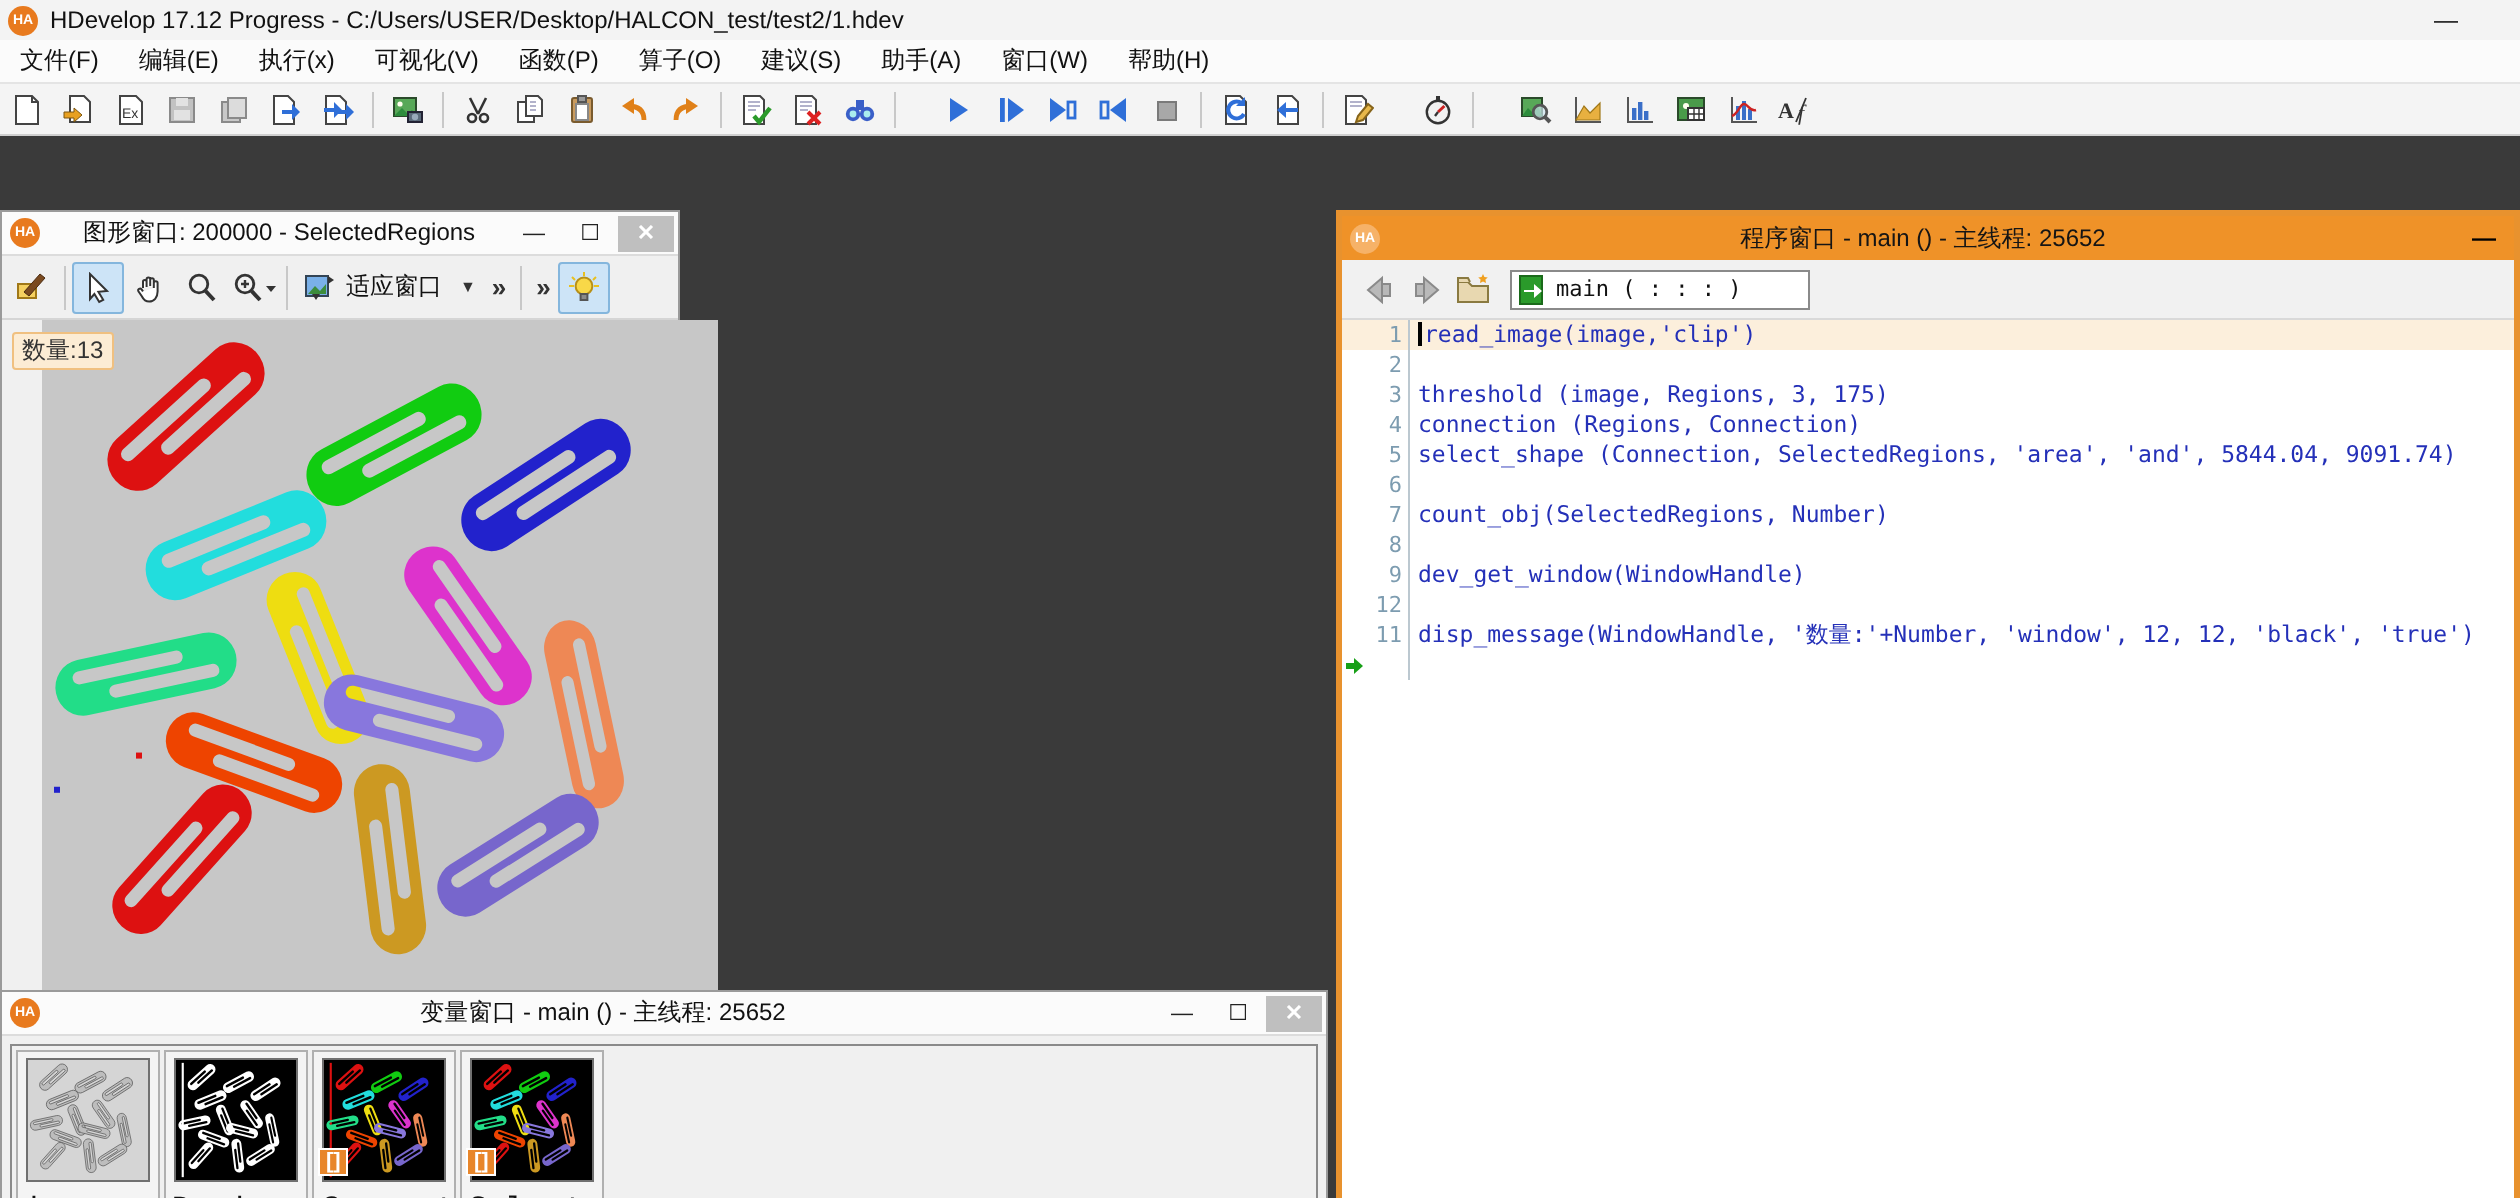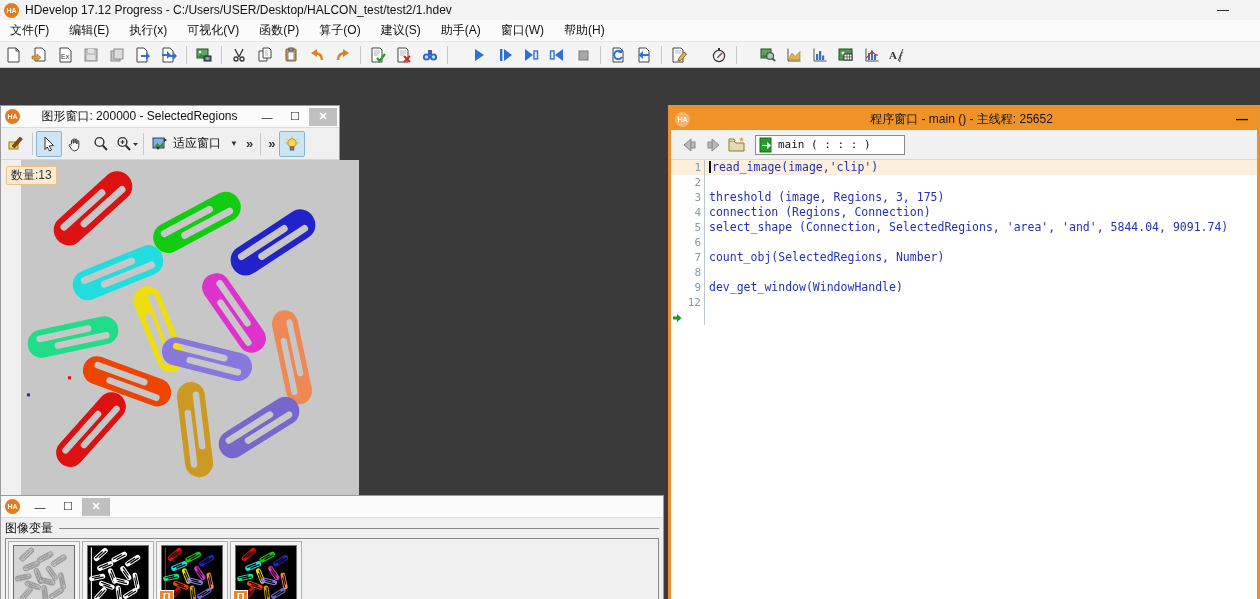--- a/index.html
+++ b/index.html
@@ -501,44 +501,46 @@
               <span class="cgut"></span>
               <span class="cnum">9</span>
               <span class="ctext">dev_get_window(WindowHandle)</span>
             </div>
             <div class="crow">
               <span class="cgut"></span>
               <span class="cnum">12</span>
               <span class="ctext"></span>
             </div>
             <div class="crow">
+              <span class="cgut"></span>
+              <span class="cnum">11</span>
+              <span class="ctext">disp_message(WindowHandle, '数量:'+Number, 'window', 12, 12, 'black', 'true')</span>
+            </div>
+            <div class="crow">
               <span class="cgut">
                 <svg width="10" height="10">
                   <path d="M1 3.5h4V1l4.5 4L5 9V6.5H1z" fill="#18a018"></path>
                 </svg>
               </span>
               <span class="cnum"></span>
               <span class="ctext"></span>
             </div>
           </div>
       </div>
     </div>
 
     <div id="varwin" class="fwin">
       <div class="fwin-title">
         <span class="ha-logo">HA</span>
+        <span class="ttext">变量窗口 - main () - 主线程: 25652</span>
         <span class="cap-btn">—</span>
         <span class="cap-btn">☐</span>
         <span class="cap-btn cap-close">✕</span>
       </div>
       <div class="vbody">
-        <div class="vsec">
-          <span>图像变量</span>
-          <span class="line"></span>
-        </div>
         <div class="vgroup">
           <div class="vtile">
             <svg class="vthumb" width="62" height="62" viewBox="0 0 338 336" preserveAspectRatio="none">
                 <rect x="0" y="0" width="338" height="336" fill="#d5d5d5"></rect>
                 <path d="M-35 -15 H35 A15 15 0 0 1 35 15 H-35 A15 15 0 0 1 -35 -15 Z M-36 -9 H18 A3.5 3.5 0 0 1 18 -2 H-36 A3.5 3.5 0 0 1 -36 -9 Z M-18 2 H36 A3.5 3.5 0 0 1 36 9 H-18 A3.5 3.5 0 0 1 -18 2 Z" fill-rule="evenodd" fill="#bdbdbd" stroke="#555" stroke-width="2" transform="translate(72 48) rotate(-42) scale(0.95 1)"></path>
                 <path d="M-35 -15 H35 A15 15 0 0 1 35 15 H-35 A15 15 0 0 1 -35 -15 Z M-36 -9 H18 A3.5 3.5 0 0 1 18 -2 H-36 A3.5 3.5 0 0 1 -36 -9 Z M-18 2 H36 A3.5 3.5 0 0 1 36 9 H-18 A3.5 3.5 0 0 1 -18 2 Z" fill-rule="evenodd" fill="#bdbdbd" stroke="#555" stroke-width="2" transform="translate(176 62) rotate(-28) scale(0.95 1)"></path>
                 <path d="M-35 -15 H35 A15 15 0 0 1 35 15 H-35 A15 15 0 0 1 -35 -15 Z M-36 -9 H18 A3.5 3.5 0 0 1 18 -2 H-36 A3.5 3.5 0 0 1 -36 -9 Z M-18 2 H36 A3.5 3.5 0 0 1 36 9 H-18 A3.5 3.5 0 0 1 -18 2 Z" fill-rule="evenodd" fill="#bdbdbd" stroke="#555" stroke-width="2" transform="translate(252 82) rotate(-33) scale(0.95 1)"></path>
                 <path d="M-35 -15 H35 A15 15 0 0 1 35 15 H-35 A15 15 0 0 1 -35 -15 Z M-36 -9 H18 A3.5 3.5 0 0 1 18 -2 H-36 A3.5 3.5 0 0 1 -36 -9 Z M-18 2 H36 A3.5 3.5 0 0 1 36 9 H-18 A3.5 3.5 0 0 1 -18 2 Z" fill-rule="evenodd" fill="#bdbdbd" stroke="#555" stroke-width="2" transform="translate(97 112) rotate(-22) scale(0.95 1)"></path>
                 <path d="M-35 -15 H35 A15 15 0 0 1 35 15 H-35 A15 15 0 0 1 -35 -15 Z M-36 -9 H18 A3.5 3.5 0 0 1 18 -2 H-36 A3.5 3.5 0 0 1 -36 -9 Z M-18 2 H36 A3.5 3.5 0 0 1 36 9 H-18 A3.5 3.5 0 0 1 -18 2 Z" fill-rule="evenodd" fill="#bdbdbd" stroke="#555" stroke-width="2" transform="translate(138 168) rotate(68) scale(0.9 0.9333333333333333)"></path>
                 <path d="M-35 -15 H35 A15 15 0 0 1 35 15 H-35 A15 15 0 0 1 -35 -15 Z M-36 -9 H18 A3.5 3.5 0 0 1 18 -2 H-36 A3.5 3.5 0 0 1 -36 -9 Z M-18 2 H36 A3.5 3.5 0 0 1 36 9 H-18 A3.5 3.5 0 0 1 -18 2 Z" fill-rule="evenodd" fill="#bdbdbd" stroke="#555" stroke-width="2" transform="translate(213 152) rotate(55) scale(0.9 0.9333333333333333)"></path>

